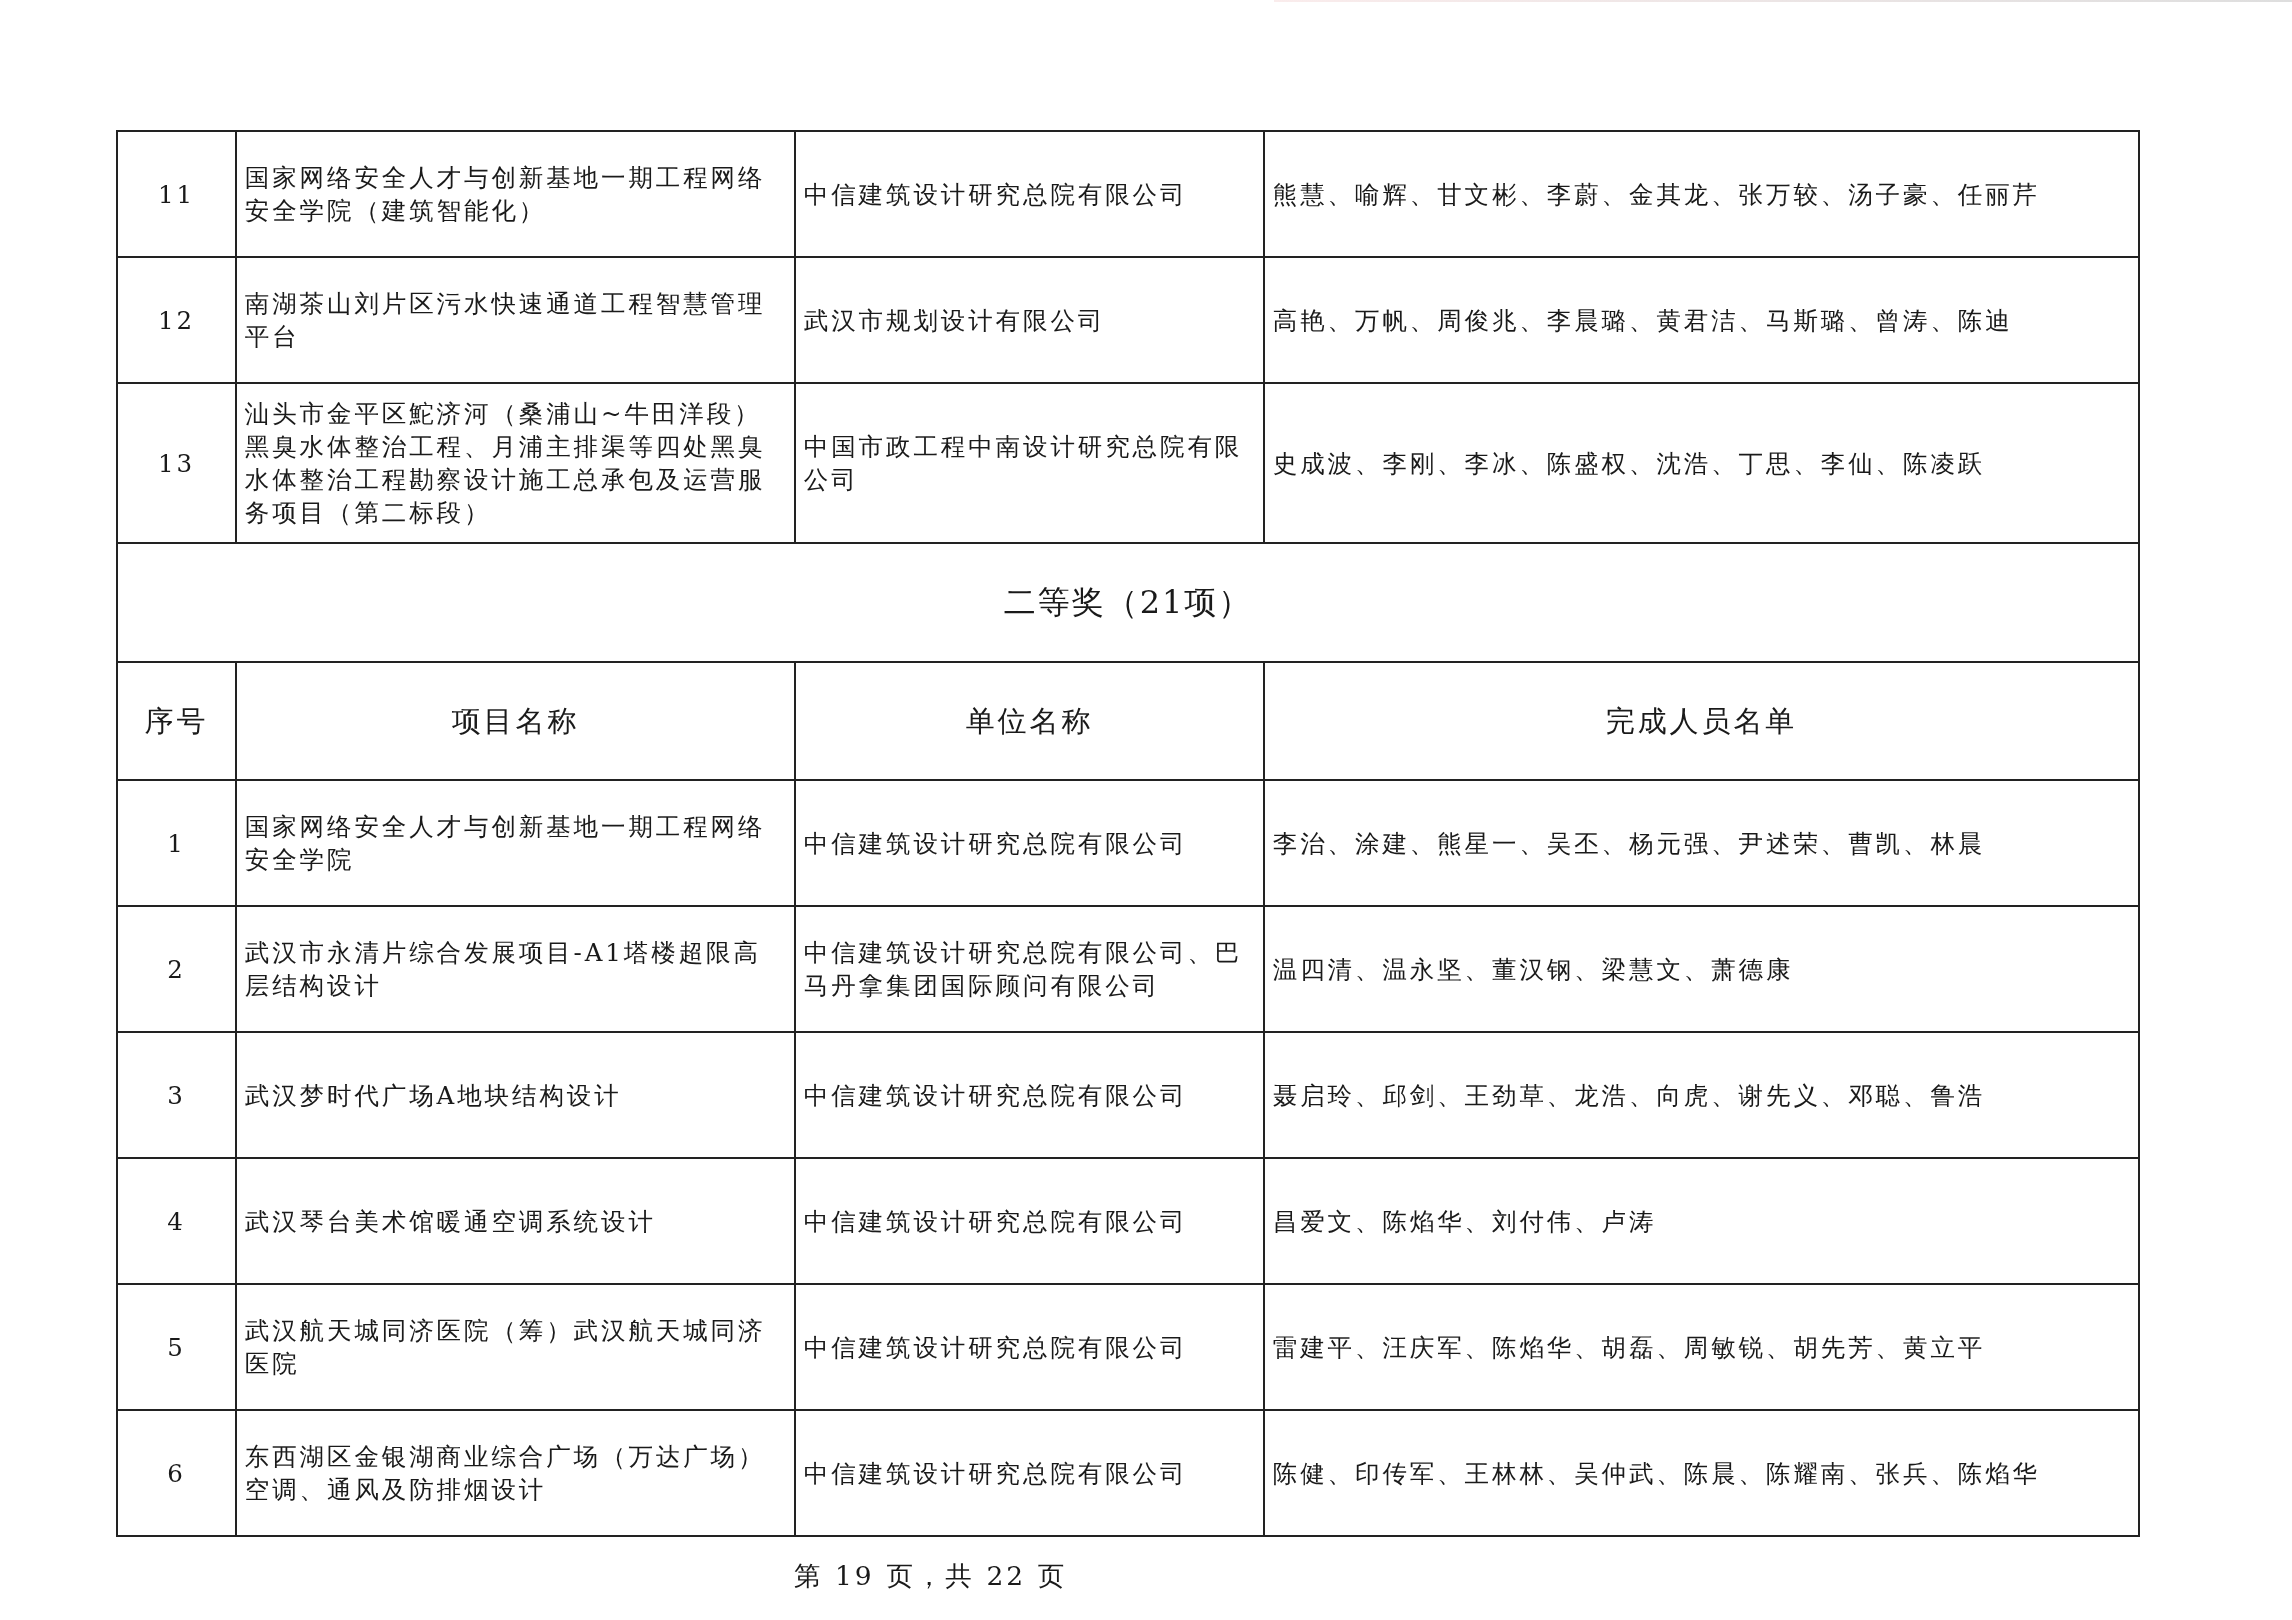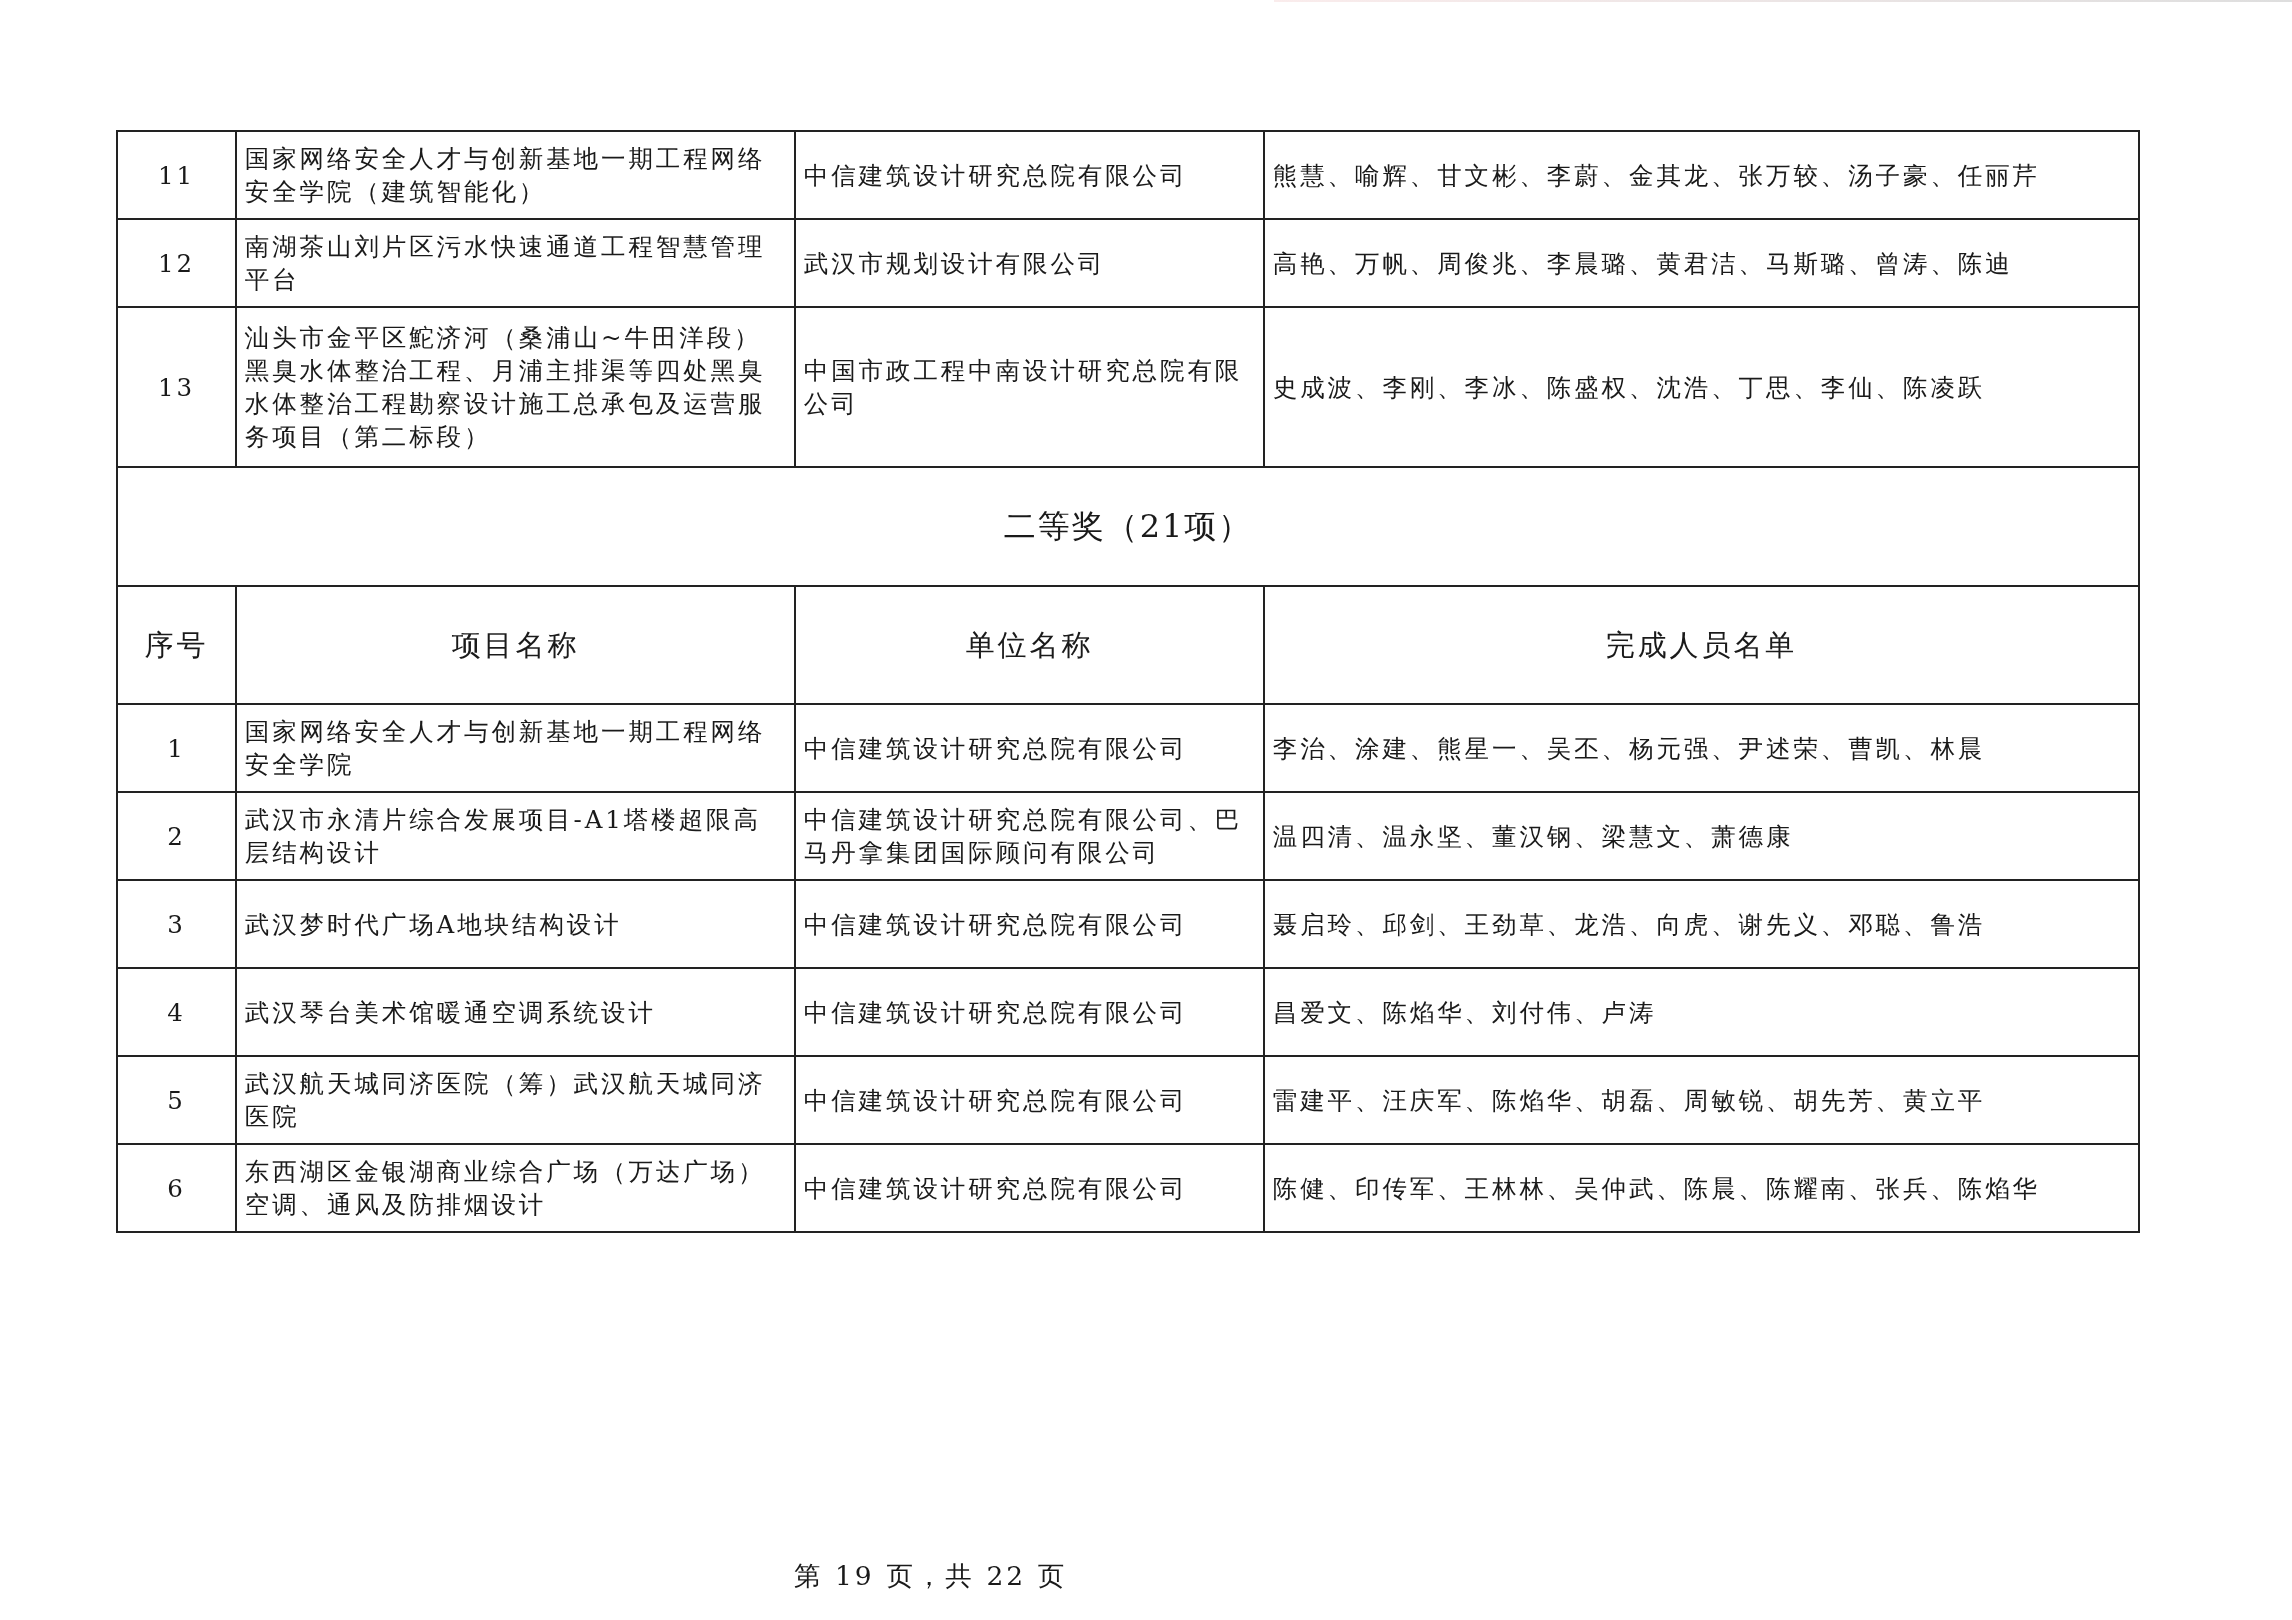--- a/index.html
+++ b/index.html
@@ -29,21 +29,21 @@
       font-size: 24.5px;
       line-height: 33px;
       letter-spacing: 2.9px;
     }
     col.c-no { width: 119px; }
     col.c-proj { width: 559px; }
     col.c-unit { width: 469px; }
     col.c-names { width: 875px; }
     td.no { text-align: center; font-size: 24.5px; letter-spacing: 0; }
     td.names { letter-spacing: 2px; margin-left: 19px; }
-    tr.r2 { height: 88px; }
+    tr.r2 { height: 126px; }
     tr.r4 { height: 160px; }
     tr.section td {
       height: 117px; text-align: center;
       font-size: 32px; letter-spacing: 2px; border-radius: 23px;
     }
     tr.header td {
       height: 116px; text-align: center;
       font-size: 29px; letter-spacing: 2.9px;
     }
     .footer {

